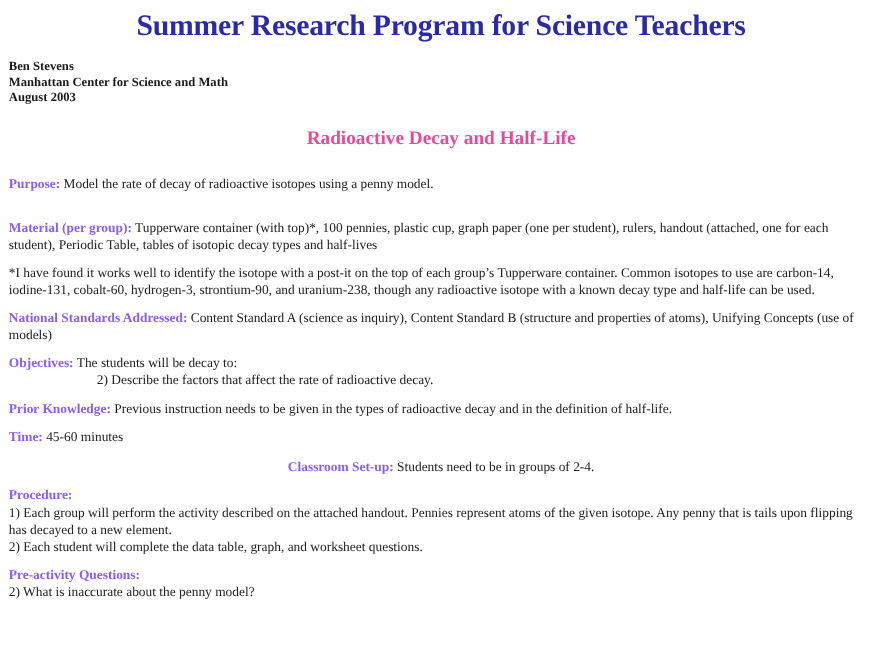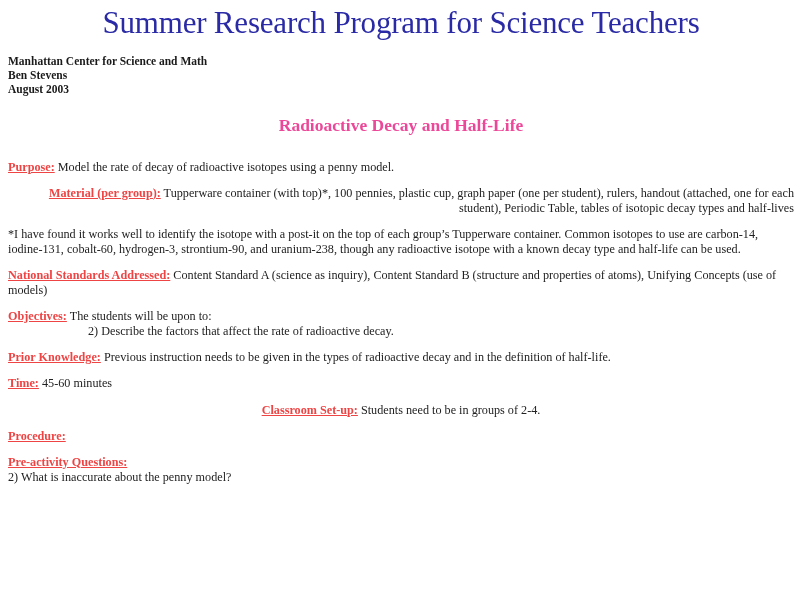--- a/index.html
+++ b/index.html
@@ -13,25 +13,25 @@
       overflow: hidden;
       position: relative;
       font-family: "Liberation Serif", serif;
       color: #222222;
     }
     .page {
       padding: 0 6px 0 8px;
     }
     .main-title {
       text-align: center;
-      font-size: 31px;
+      font-size: 27px;
       color: #2a2aa6;
       margin: 7px 0 0 0;
       line-height: 32px;
-      font-weight: normal;
+      font-weight: bold;
       letter-spacing: -0.2px;
     }
     .author-block {
       margin-top: 15px;
       font-size: 11.5px;
       font-weight: bold;
       line-height: 14px;
       color: #1a1a1a;
     }
     .sub-title {
@@ -41,48 +41,47 @@
       color: #ec4899;
       margin: 18px 0 0 0;
       line-height: 22px;
     }
     .section {
       font-size: 12.2px;
       line-height: 15.5px;
       margin: 0;
     }
     .label {
-      color: #ef4444;
+      color: #8b5cf6;
       font-weight: bold;
-      text-decoration: underline;
     }
     .indent {
       padding-left: 80px;
     }
     .s-purpose { margin-top: 24px; }
-    .s-material { margin-top: 10px; text-align: right; }
+    .s-material { margin-top: 24px; }
     .s-note { margin-top: 10px; }
     .s-standards { margin-top: 10px; }
     .s-objectives { margin-top: 10px; }
     .s-prior { margin-top: 10px; }
     .s-time { margin-top: 11px; }
     .s-setup { margin-top: 11px; text-align: center; }
     .s-procedure { margin-top: 11px; }
     .s-pre { margin-top: 10px; }
   </style>
 </head>
 <body>
 
 <div class="page">
 
   <h1 class="main-title">Summer Research Program for Science Teachers</h1>
 
   <div class="author-block">
+    <div>Ben Stevens</div>
     <div>Manhattan Center for Science and Math</div>
-    <div>Ben Stevens</div>
     <div>August 2003</div>
   </div>
 
   <h2 class="sub-title">Radioactive Decay and Half-Life</h2>
 
   <p class="section s-purpose">
     <span class="label">Purpose:</span><span> Model the rate of decay of radioactive isotopes using a penny model.</span>
   </p>
 
   <p class="section s-material">
@@ -90,39 +89,41 @@
   </p>
 
   <p class="section s-note">*I have found it works well to identify the isotope with a post-it on the top of each group’s Tupperware container. Common isotopes to use are carbon-14, iodine-131, cobalt-60, hydrogen-3, strontium-90, and uranium-238, though any radioactive isotope with a known decay type and half-life can be used.</p>
 
   <p class="section s-standards">
     <span class="label">National Standards Addressed:</span><span> Content Standard A (science as inquiry), Content Standard B (structure and properties of atoms), Unifying Concepts (use of models)</span>
   </p>
 
   <div class="section s-objectives">
     <div>
-      <span class="label">Objectives:</span><span> The students will be upon to:</span>
+      <span class="label">Objectives:</span><span> The students will be decay to:</span>
     </div>
     <div class="indent">2) Describe the factors that affect the rate of radioactive decay.</div>
   </div>
 
   <p class="section s-prior">
     <span class="label">Prior Knowledge:</span><span> Previous instruction needs to be given in the types of radioactive decay and in the definition of half-life.</span>
   </p>
 
   <p class="section s-time">
     <span class="label">Time:</span><span> 45-60 minutes</span>
   </p>
 
   <p class="section s-setup">
     <span class="label">Classroom Set-up:</span><span> Students need to be in groups of 2-4.</span>
   </p>
 
   <div class="section s-procedure">
     <div class="label">Procedure:</div>
+    <div>1) Each group will perform the activity described on the attached handout. Pennies represent atoms of the given isotope. Any penny that is tails upon flipping has decayed to a new element.</div>
+    <div>2) Each student will complete the data table, graph, and worksheet questions.</div>
   </div>
 
   <div class="section s-pre">
     <div class="label">Pre-activity Questions:</div>
     <div>2) What is inaccurate about the penny model?</div>
   </div>
 
 </div>
 
 </body></html>

